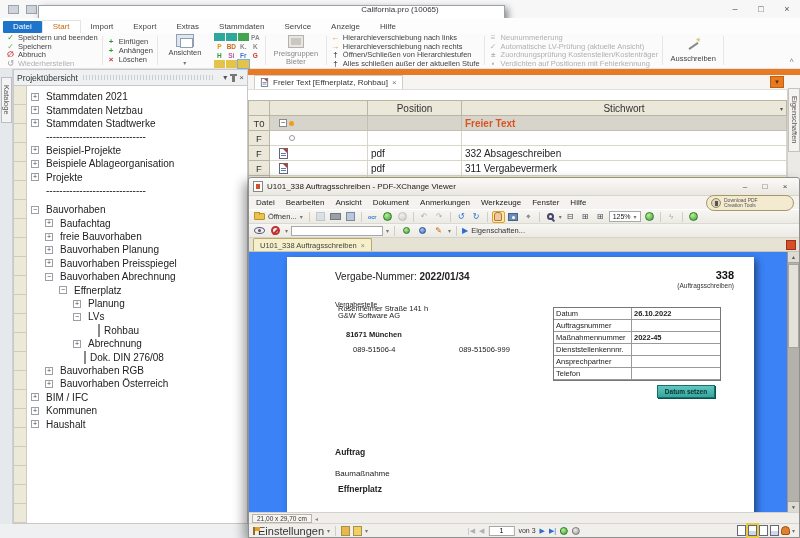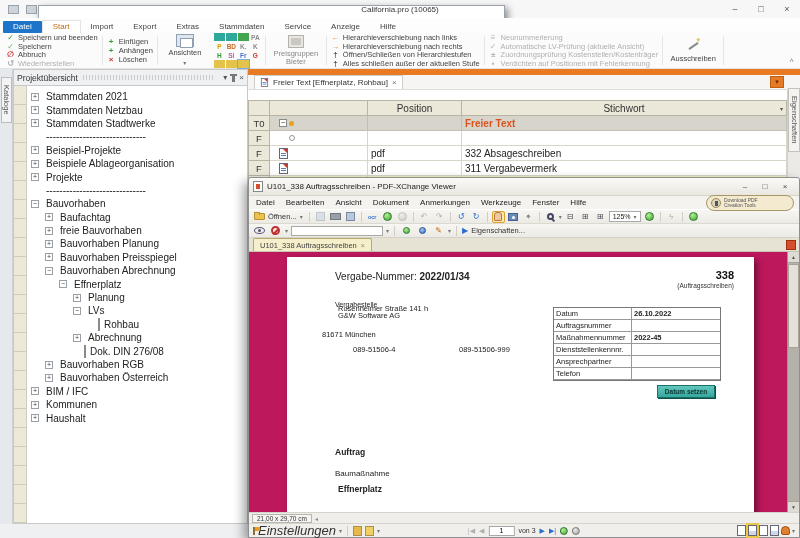--- a/index.html
+++ b/index.html
@@ -141,32 +141,32 @@
   .eyeic::before { content:""; position:absolute; left:3px; top:1px; width:3px; height:3px; border-radius:50%; background:#557; }
   .stampic { width:9px; height:9px; border:2px solid #c03030; border-radius:50%; position:relative; }
   .stampic::before { content:""; position:absolute; left:-1px; top:2.5px; width:7px; height:2px; background:#c03030; transform:rotate(-45deg); }
   .sinput { width:92px; height:10px; background:#fff; border:1px solid #a8a8a8; }
   .propbtn { display:flex; align-items:center; gap:3px; font-size:7.5px; color:#333; }
   .propbtn .ar { color:#2a6fd0; font-size:8px; }
   .ptabbar { height:14px; background:#e6e2d4; border-bottom:1px solid #c8c4b4; display:flex; align-items:flex-end; padding:0 4px; position:relative; }
   .ptab { height:13px; background:#f6efcb; border:1px solid #b8a96e; border-bottom:none; border-radius:2px 2px 0 0; font-size:7.5px; color:#444; display:flex; align-items:center; padding:0 6px; gap:4px; }
   .ptab .x { font-size:7px; color:#886; }
   .redbox { position:absolute; right:3px; top:2px; width:10px; height:10px; background:#d4502a; border:1px solid #a03010; }
-  .docarea { flex:1; position:relative; background:#be185d; overflow:hidden; }
+  .docarea { flex:1; position:relative; background:#3b82f6; overflow:hidden; }
   .page { position:absolute; left:38px; top:5px; width:467px; height:330px; background:#fff; box-shadow:3px 3px 7px rgba(0,0,0,.45); }
   .vscroll { position:absolute; right:0; top:0; bottom:0; width:12px; background:#b4b1ab; border-left:1px solid #9a978f; }
   .vscroll .btn { height:11px; background:#dedbd4; border-bottom:1px solid #a8a49a; font-size:5px; color:#555; text-align:center; line-height:11px; }
   .vscroll .btn.dn { position:absolute; bottom:0; left:0; right:0; border-top:1px solid #a8a49a; border-bottom:none; }
   .vscroll .thumb { position:absolute; left:0; right:0; top:12px; height:84px; background:#e4e1da; border:1px solid #a8a49a; }
   .pstat { height:11px; background:#efeeea; border-top:1px solid #d5d2ca; display:flex; align-items:center; padding:0 3px; gap:3px; }
   .chip { border:1px solid #b8b5ad; background:#f6f5f1; font-size:6.5px; color:#333; padding:0 4px; height:9px; display:flex; align-items:center; }
   .pbot { height:14px; background:#f0efeb; border-top:1px solid #d8d5cd; display:flex; align-items:center; padding:0 4px; gap:3px; position:relative; }
   .flagic { width:2px; height:8px; background:#8a7040; position:relative; }
   .flagic::before { content:""; position:absolute; left:2px; top:0; width:5px; height:4px; background:#e8a01e; }
-  .pbot .lbl { font-size:13px; color:#333;font-style:italic; }
+  .pbot .lbl { font-size:11px; color:#333; }
   .micon { width:9px; height:10px; border:1px solid #a89050; background:#f0d060; }
   .micon.doc2 { background:#e8b84a; }
   .nav { position:absolute; left:50%; transform:translateX(-50%); display:flex; align-items:center; gap:4px; }
   .nv { font-size:7px; color:#b0b0b0; }
   .nv.on { color:#2a6fd0; }
   .ninput { width:26px; height:10px; background:#fff; border:1px solid #a8a8a8; font-size:7px; text-align:center; font-family:inherit; }
   .nlbl { font-size:7px; color:#333; }
   .layouts { margin-left:auto; display:flex; align-items:center; gap:2px; }
   .lyt { width:9px; height:11px; border:1px solid #667; background:#fff; }
   .lyt.two { box-shadow:inset 0 -4px 0 #cfd8e8; }
@@ -431,21 +431,21 @@
             <span class="tico"><span class="folder-yellow"></span></span>
             <span>Projekte</span>
           </div>
 
           <div class="trow" style="padding-left: 2px;">
             <span class="exp none"></span>
             <span class="tico"><span class="folder-yellow"></span></span>
             <span>------------------------------</span>
           </div>
 
-          <div class="trow" style="padding-left: 2px;">
+          <div class="trow" style="padding-left: 2px; margin-top: 6px;">
             <span class="exp minus"></span>
             <span class="tico"><span class="folder-yellow"></span></span>
             <span>Bauvorhaben</span>
           </div>
 
           <div class="trow" style="padding-left: 16px;">
             <span class="exp plus"></span>
             <span class="tico"><span class="folder-yellow"></span></span>
             <span>Baufachtag</span>
           </div>
@@ -760,21 +760,21 @@
           <span>Vergabe-Nummer:</span>
           <span class="pg-bold">2022/01/34</span>
         </div>
         <div class="docno">
           <div class="n">338</div>
           <div class="s">(Auftragsschreiben)</div>
         </div>
         <div class="pg-small" style="left:48px; top:44px; font-size:7px;">Vergabestelle</div>
         <div class="pg-small" style="left:51px; top:54px;">G&amp;W Software AG</div>
         <div class="pg-small" style="left:51px; top:47px;">Rosenheimer Straße 141 h</div>
-        <div class="pg-small" style="left:35px; top:73px;">81671 München</div>
+        <div class="pg-small" style="left:59px; top:73px;font-weight:bold;">81671 München</div>
         <div class="pg-small" style="left:66px; top:88px;">089-51506-4</div>
         <div class="pg-small" style="left:172px; top:88px;">089-51506-999</div>
         <div class="infotbl">
 
             <div class="irow">
               <div>Datum</div>
               <div class="v">26.10.2022</div>
             </div>
 
             <div class="irow">

